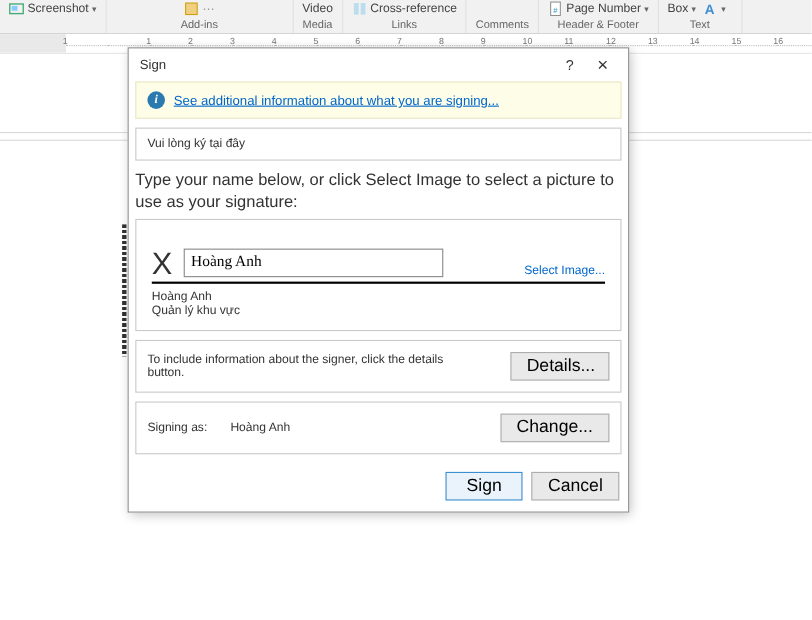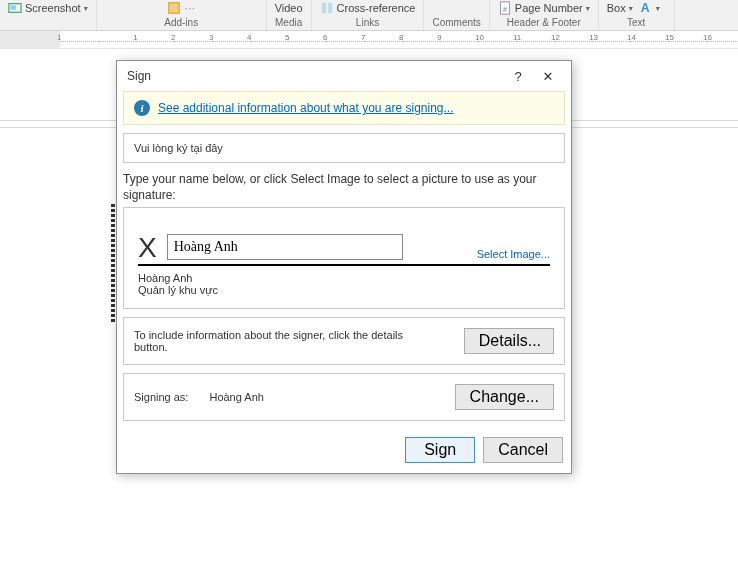--- a/index.html
+++ b/index.html
@@ -18,32 +18,32 @@
 .ruler { height: 18px; background: #fff; border-bottom: 1px solid #e5e5e5; position: relative; font-size: 8px; color: #777; overflow: hidden; }
 .ruler .lead { position: absolute; left: 0; top: 0; width: 60px; height: 100%; background: #e9e9e9; }
 .ruler-ticks { position: absolute; left: 60px; top: 0; display: flex; }
 .tick { width: 38px; height: 18px; position: relative; }
 .tick::before { content: ""; position: absolute; left: 0; top: 10px; width: 100%; border-bottom: 1px dotted #bbb; }
 .tick span { position: absolute; left: -3px; top: 2px; }
 
 .docarea { position: absolute; left: 0; top: 120px; right: 0; height: 8px; background:#fff; border-top:1px solid #d9d9d9; border-bottom:1px solid #d9d9d9; }
 
 
-.dialog { position: absolute; left: 116px; top: 60px; width: 456px; background: #fff; border: 1px solid #8f8f8f; box-shadow: 2px 2px 10px rgba(0,0,0,.25); font-size: 11px; color: #333; }
+.dialog { position: absolute; left: 116px; top: 43px; width: 456px; background: #fff; border: 1px solid #8f8f8f; box-shadow: 2px 2px 10px rgba(0,0,0,.25); font-size: 11px; color: #333; }
 .titlebar { display: flex; align-items: center; height: 30px; padding: 0 8px 0 10px; }
 .titlebar .title { flex: 1; font-size: 12px; }
 .titlebar .tbtn { width: 30px; height: 24px; display: flex; align-items: center; justify-content: center; font-size: 13px; color: #333; }
 
 .infobar { background: #fdfde8; border: 1px solid #e6e6c6; margin: 0 6px 8px; padding: 8px 10px; display: flex; align-items: center; gap: 8px; }
 .infobar a { color: #0066cc; text-decoration: underline; font-size: 12px; }
 .infoicon { width: 16px; height: 16px; border-radius: 50%; background: #2a7ab0; color: #fff; display: flex; align-items: center; justify-content: center; font-style: italic; font-family: Georgia, serif; font-size: 11px; font-weight: bold; }
 
 .panel { border: 1px solid #c9c9c9; margin: 0 6px 8px; padding: 8px 10px; }
 .panel.tight { padding: 10px 10px; display: flex; align-items: center; gap: 17px; }
-.instructions { font-size: 12px; margin: 0 6px 4px; line-height: 1.35; }
+.instructions { font-size: 15px; margin: 0 6px 4px; line-height: 1.35; }
 
 .sigpanel { border: 1px solid #c9c9c9; margin: 0 6px 8px; padding: 20px 14px 12px; }
 .sigline { display: flex; align-items: flex-end; gap: 10px; }
 .bigx { font-size: 28px; font-family: Arial, sans-serif; font-weight: 400; position: relative; top: 4px; }
 .nameinput { border: 1px solid #888; height: 26px; padding: 2px 6px; font-size: 14px; font-family: "Segoe Script", "Comic Sans MS", cursive; width: 236px; }
 .selimg { color: #0066cc; font-size: 11px; margin-left: auto; cursor: pointer; }
 .hr { border: none; border-top: 2px solid #000; margin: 4px 0 6px; }
 .signame { font-size: 11px; }
 
 .btn { background: #e9e9e9; border: 1px solid #adadad; padding: 3px 14px; font-size: 16px; cursor: default; min-width: 70px; text-align: center; }

